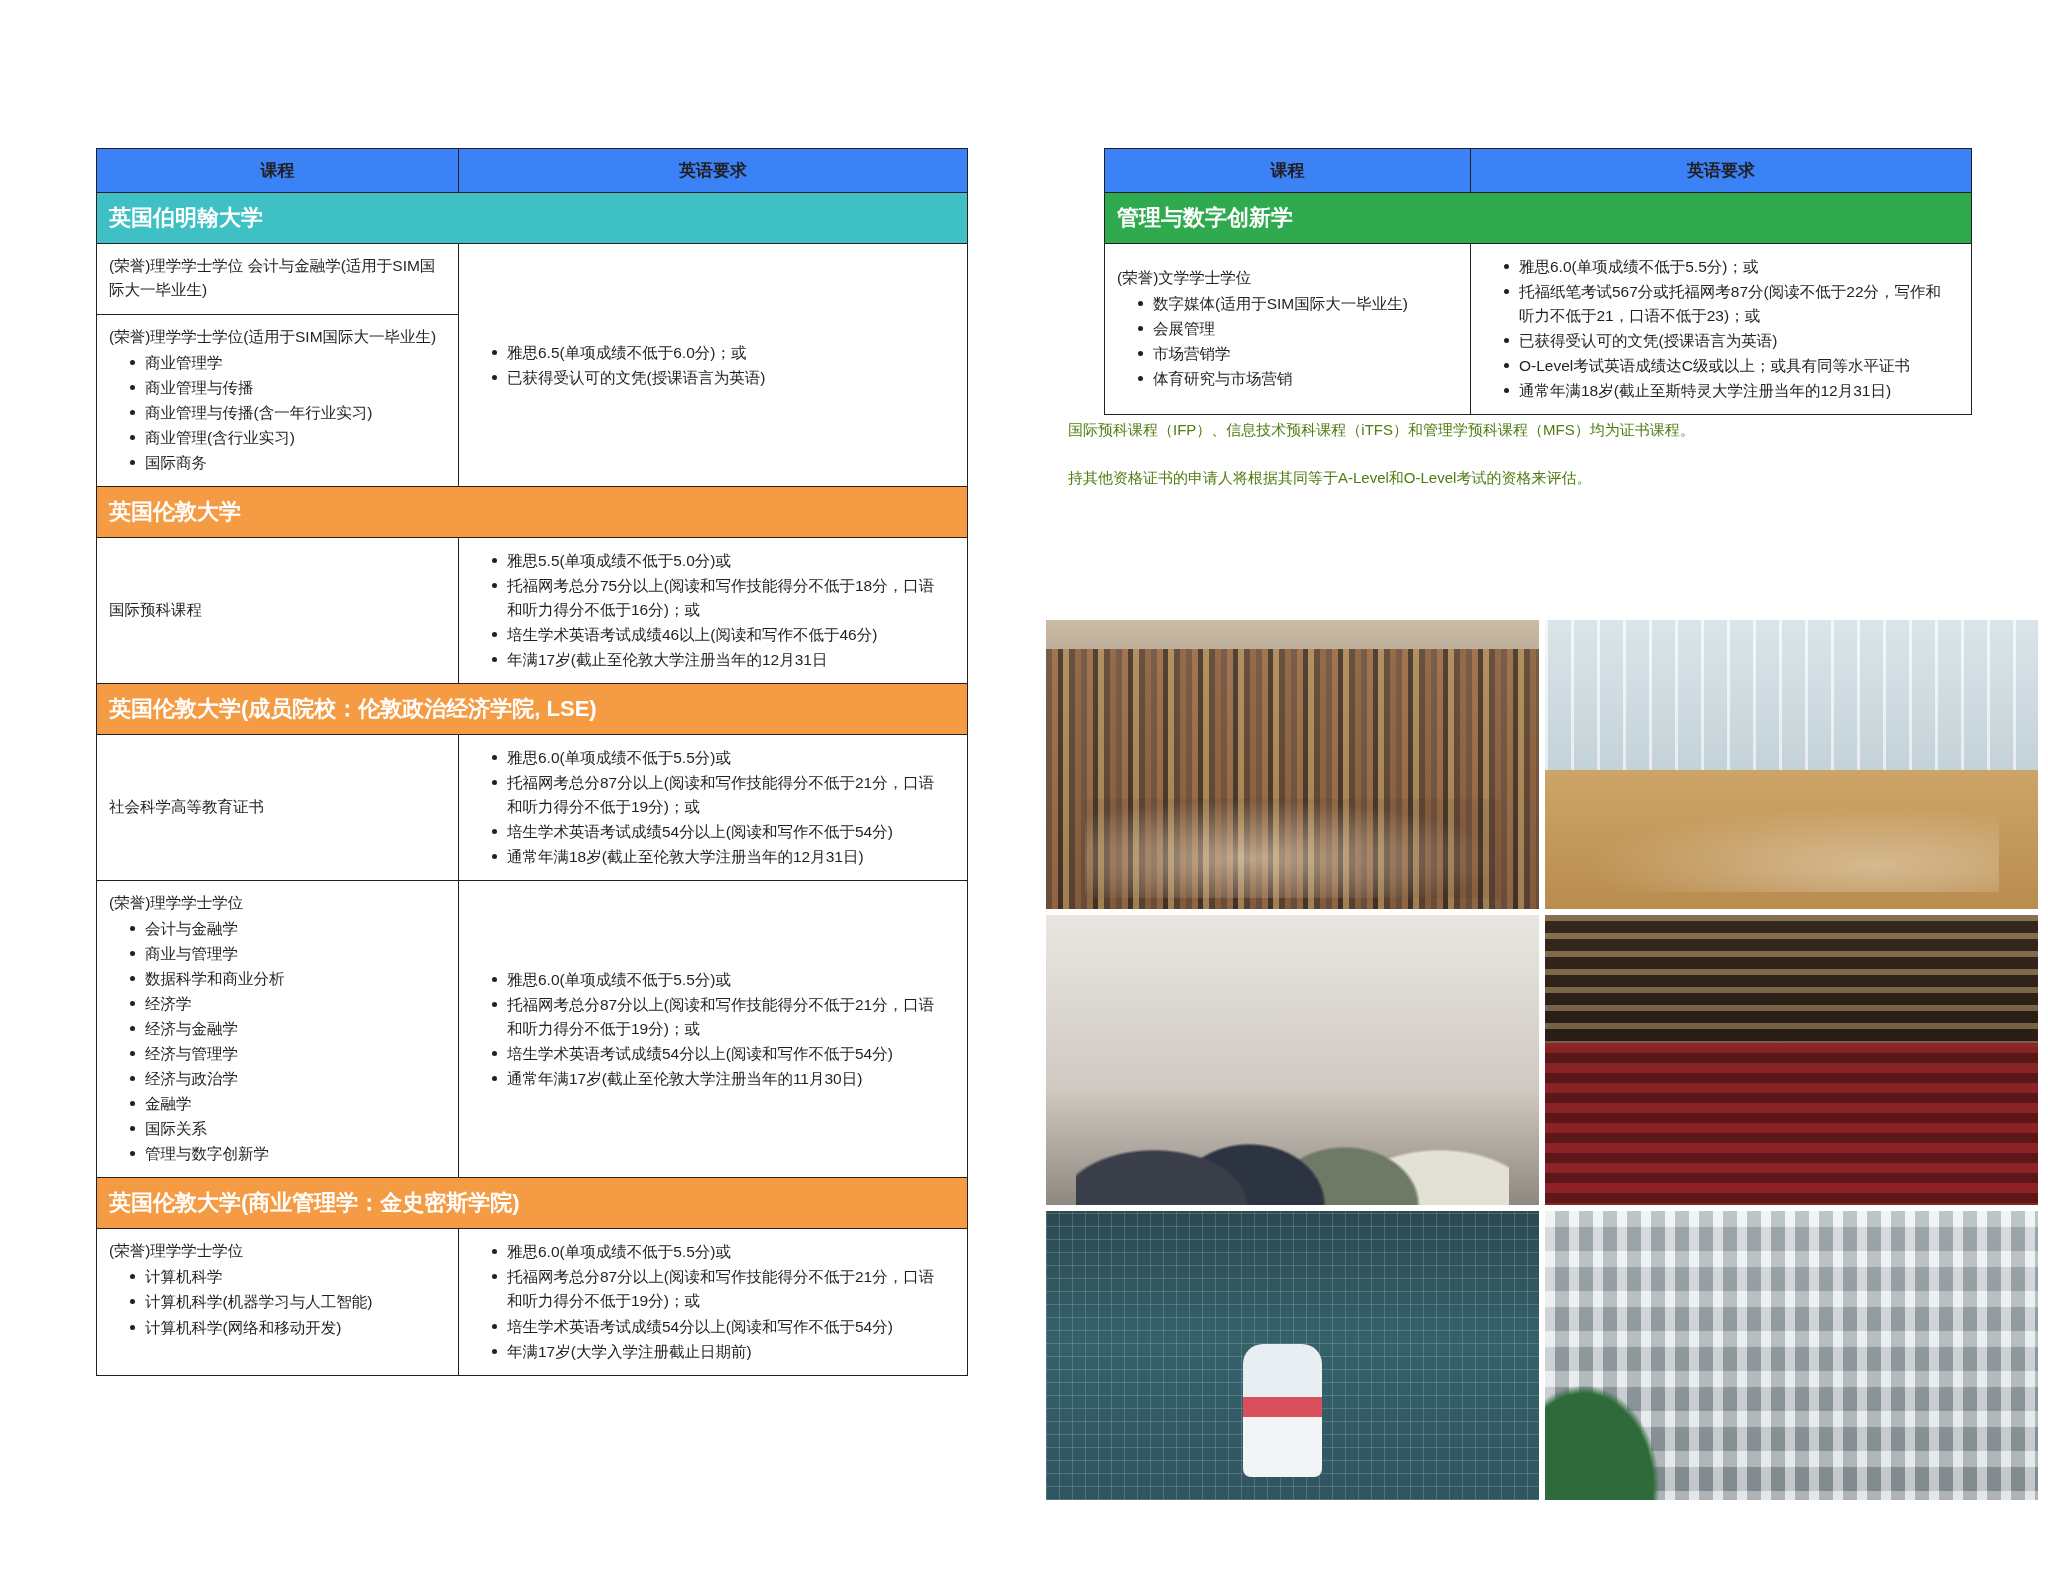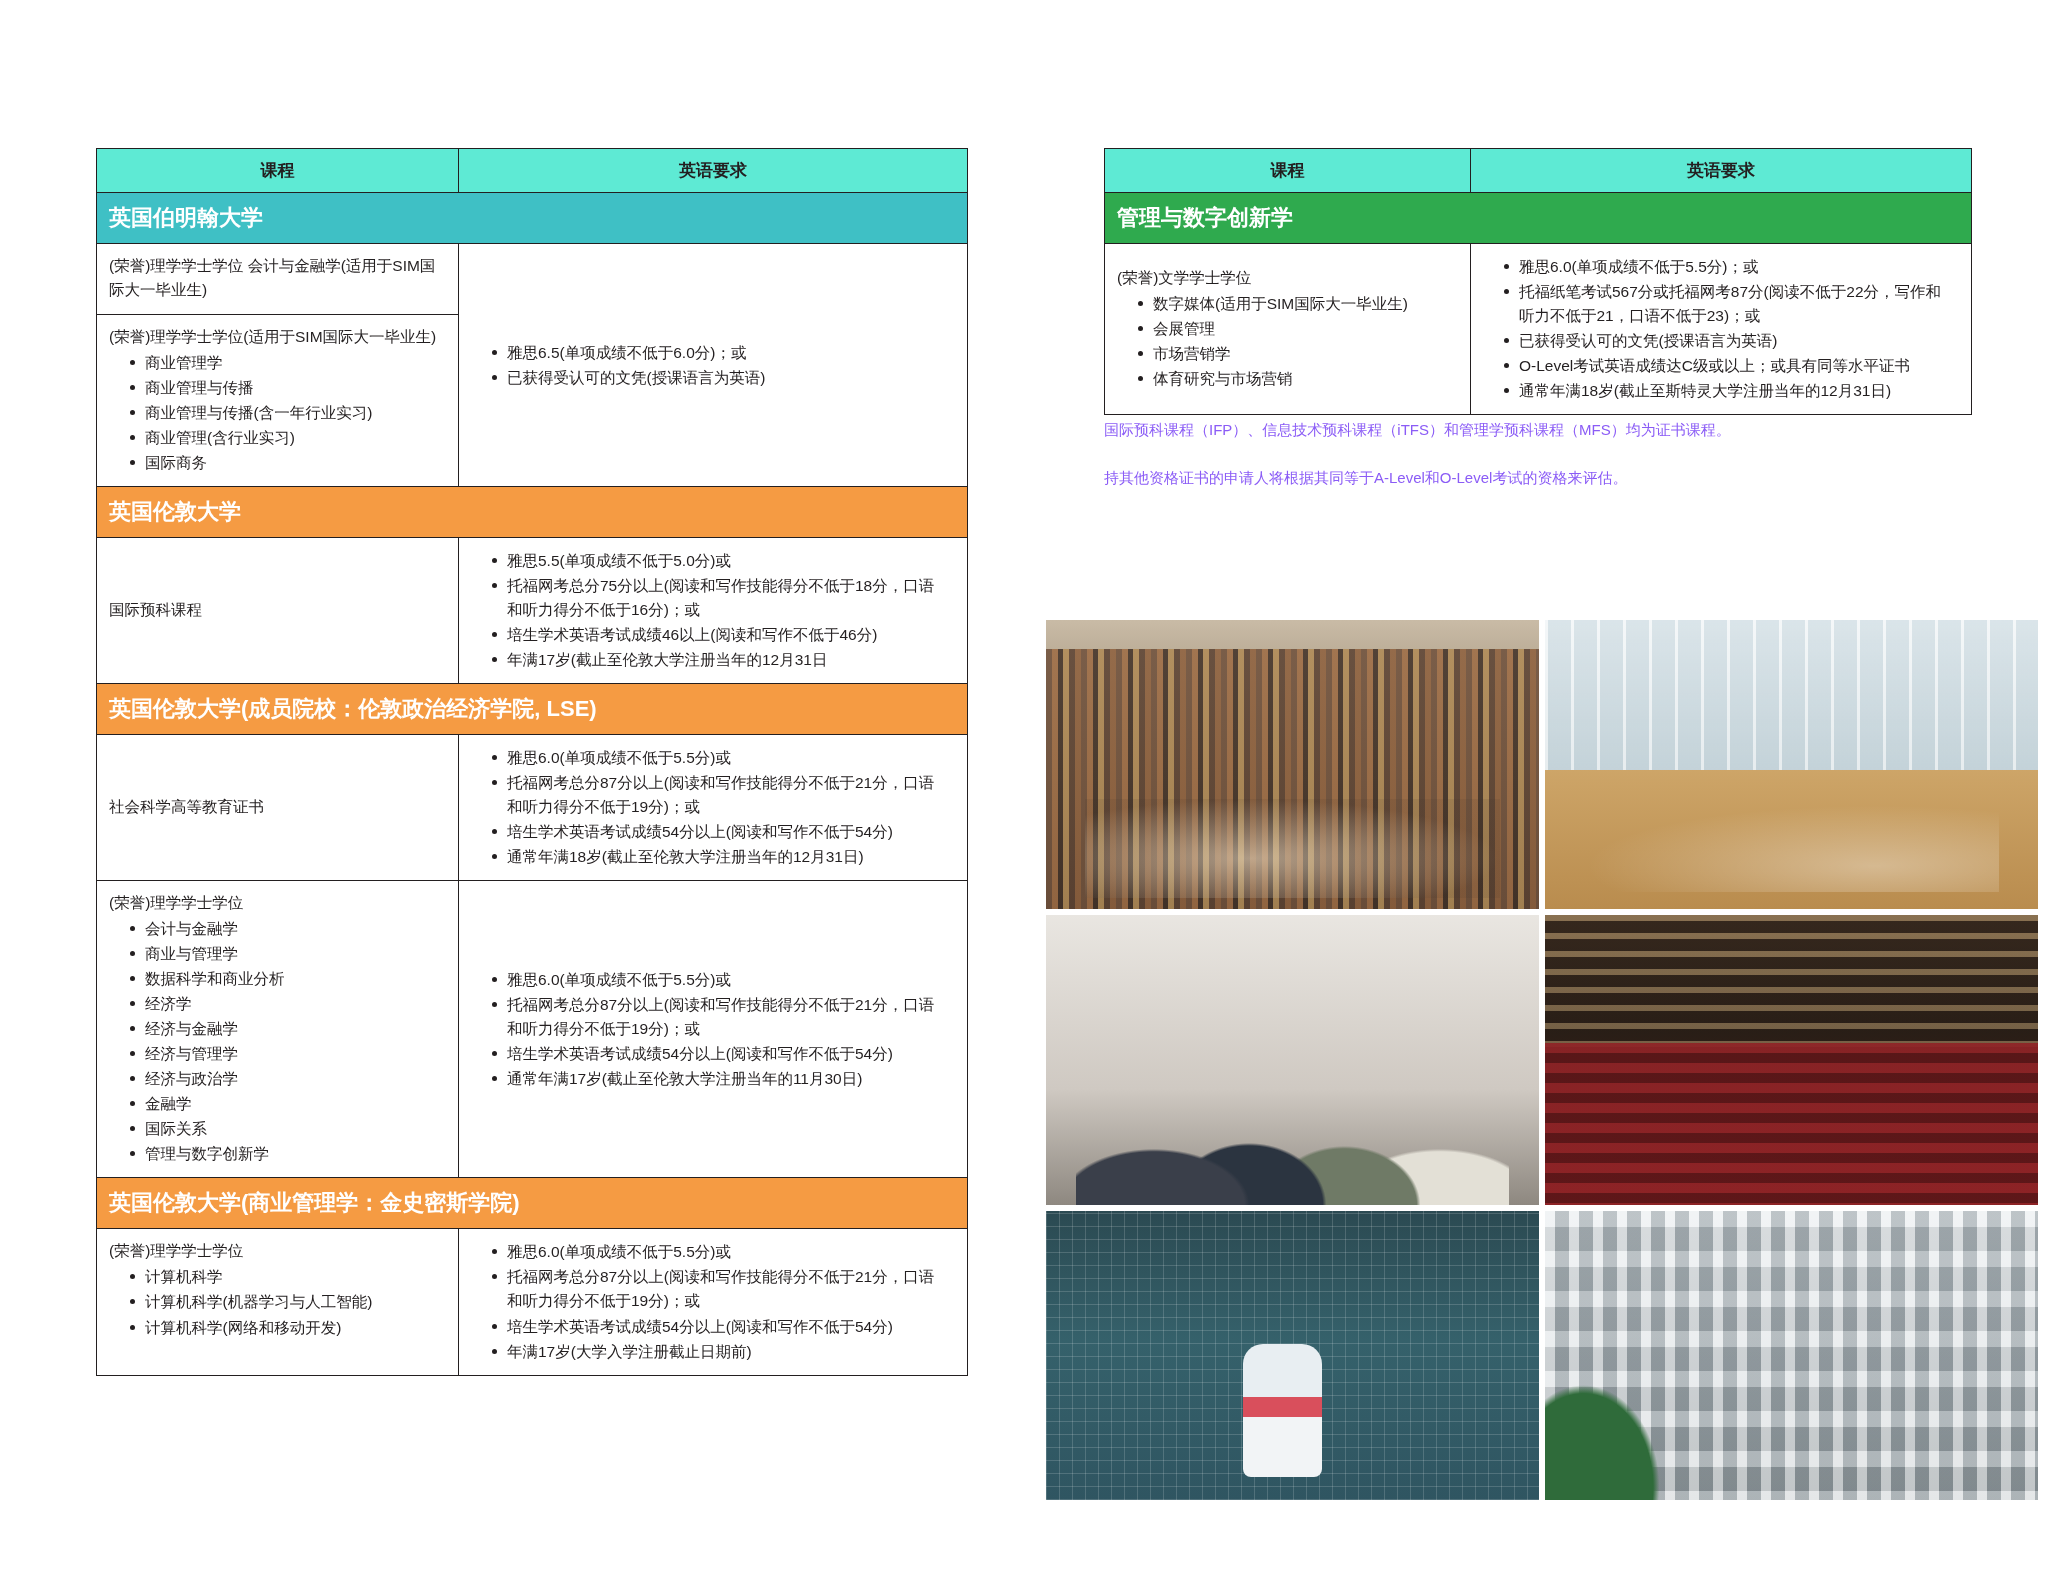--- a/index.html
+++ b/index.html
@@ -41,21 +41,21 @@
   table.req td, table.req th {
     border: 1px solid #231f20;
     vertical-align: top;
     padding: 10px 12px;
   }
   .hdr th {
     text-align: center;
     font-weight: bold;
     font-size: 17px;
     padding: 9px 4px;
-    background: #5eead4;
+    background: #3b82f6;
   }
   .col-course { width: 362px; }
   .col-course-r { width: 366px; }
 
   .band td {
     color: #ffffff;
     font-weight: bold;
     font-size: 22px;
     padding: 7px 12px;
     border-left: 1px solid #231f20;
@@ -89,24 +89,24 @@
     top: 9px;
     width: 5px;
     height: 5px;
     background: #231f20;
     border-radius: 50%;
   }
   .lead { margin: 0 0 2px 0; font-size: 15.5px; line-height: 1.55; }
 
   .notes {
     position: absolute;
-    left: 1104px;
+    left: 1068px;
     top: 418px;
     width: 880px;
-    color: #8b5cf6;
+    color: #4d7c0f;
     font-size: 15px;
     line-height: 1.6;
   }
   .notes p { margin: 0 0 24px 0; }
 
   
   .photos {
     position: absolute;
     left: 1046px;
     top: 620px;

